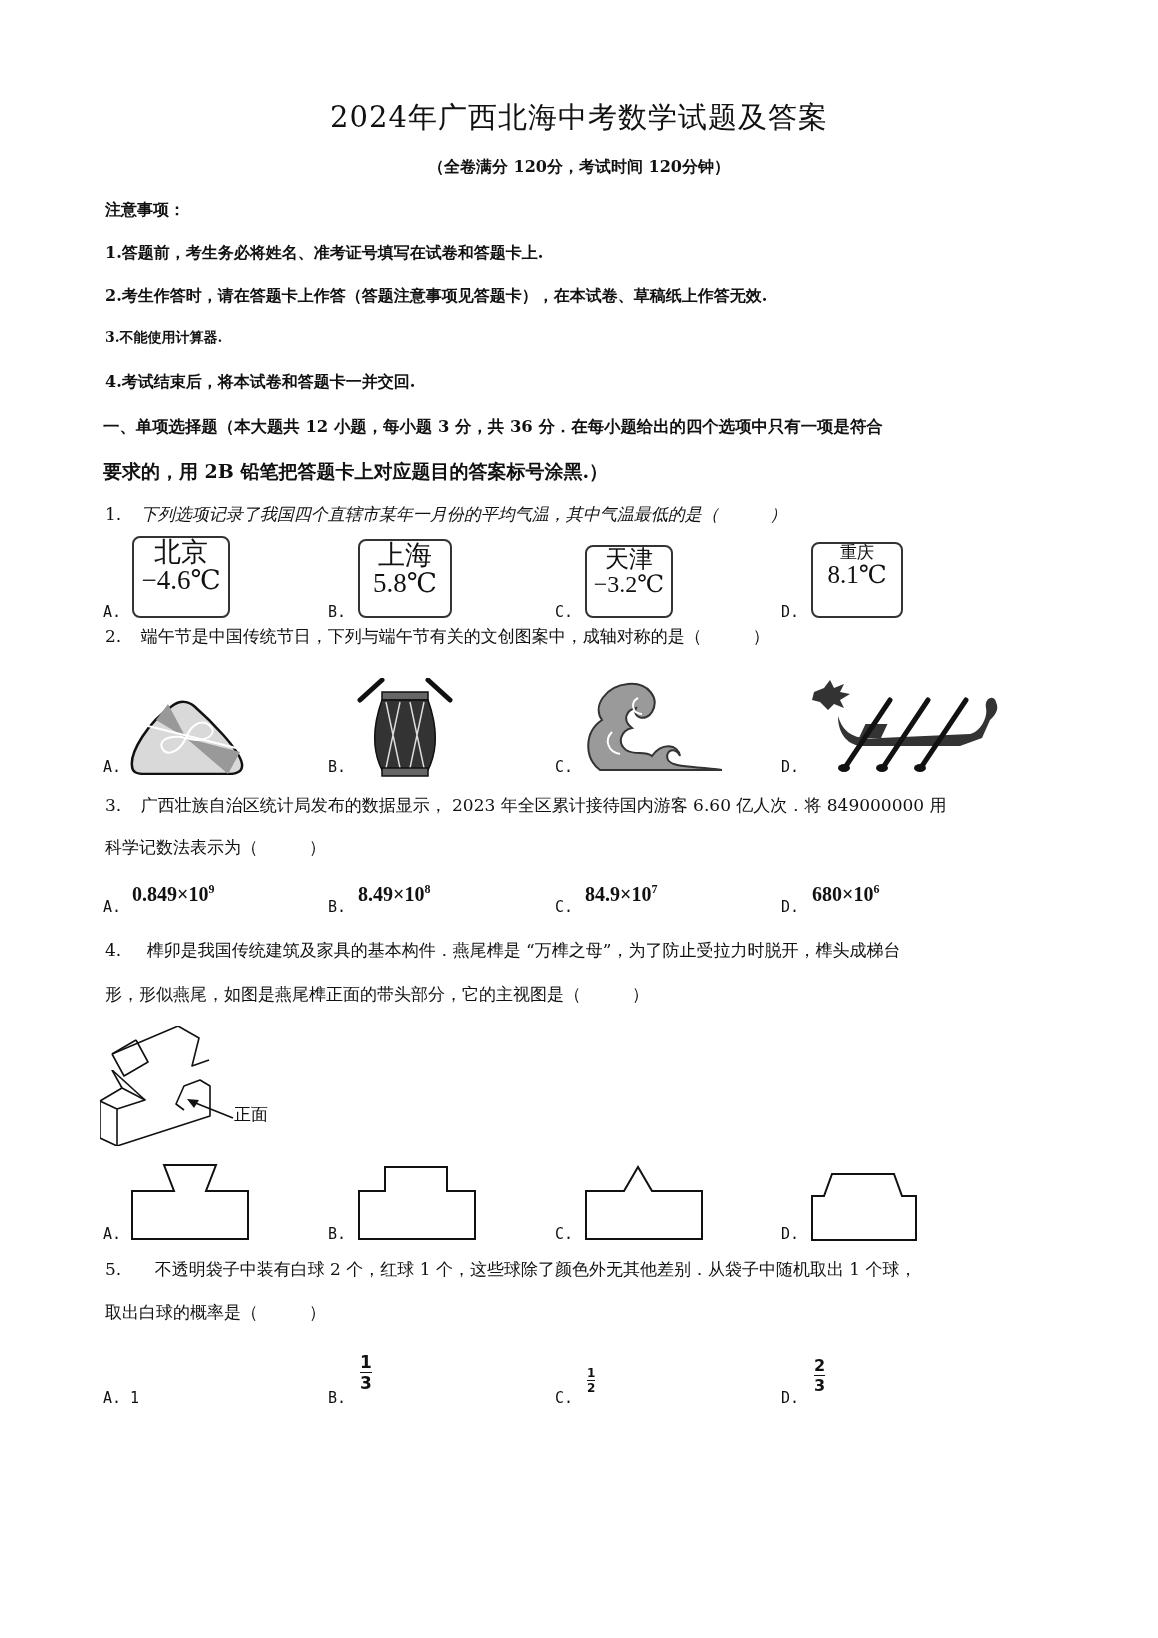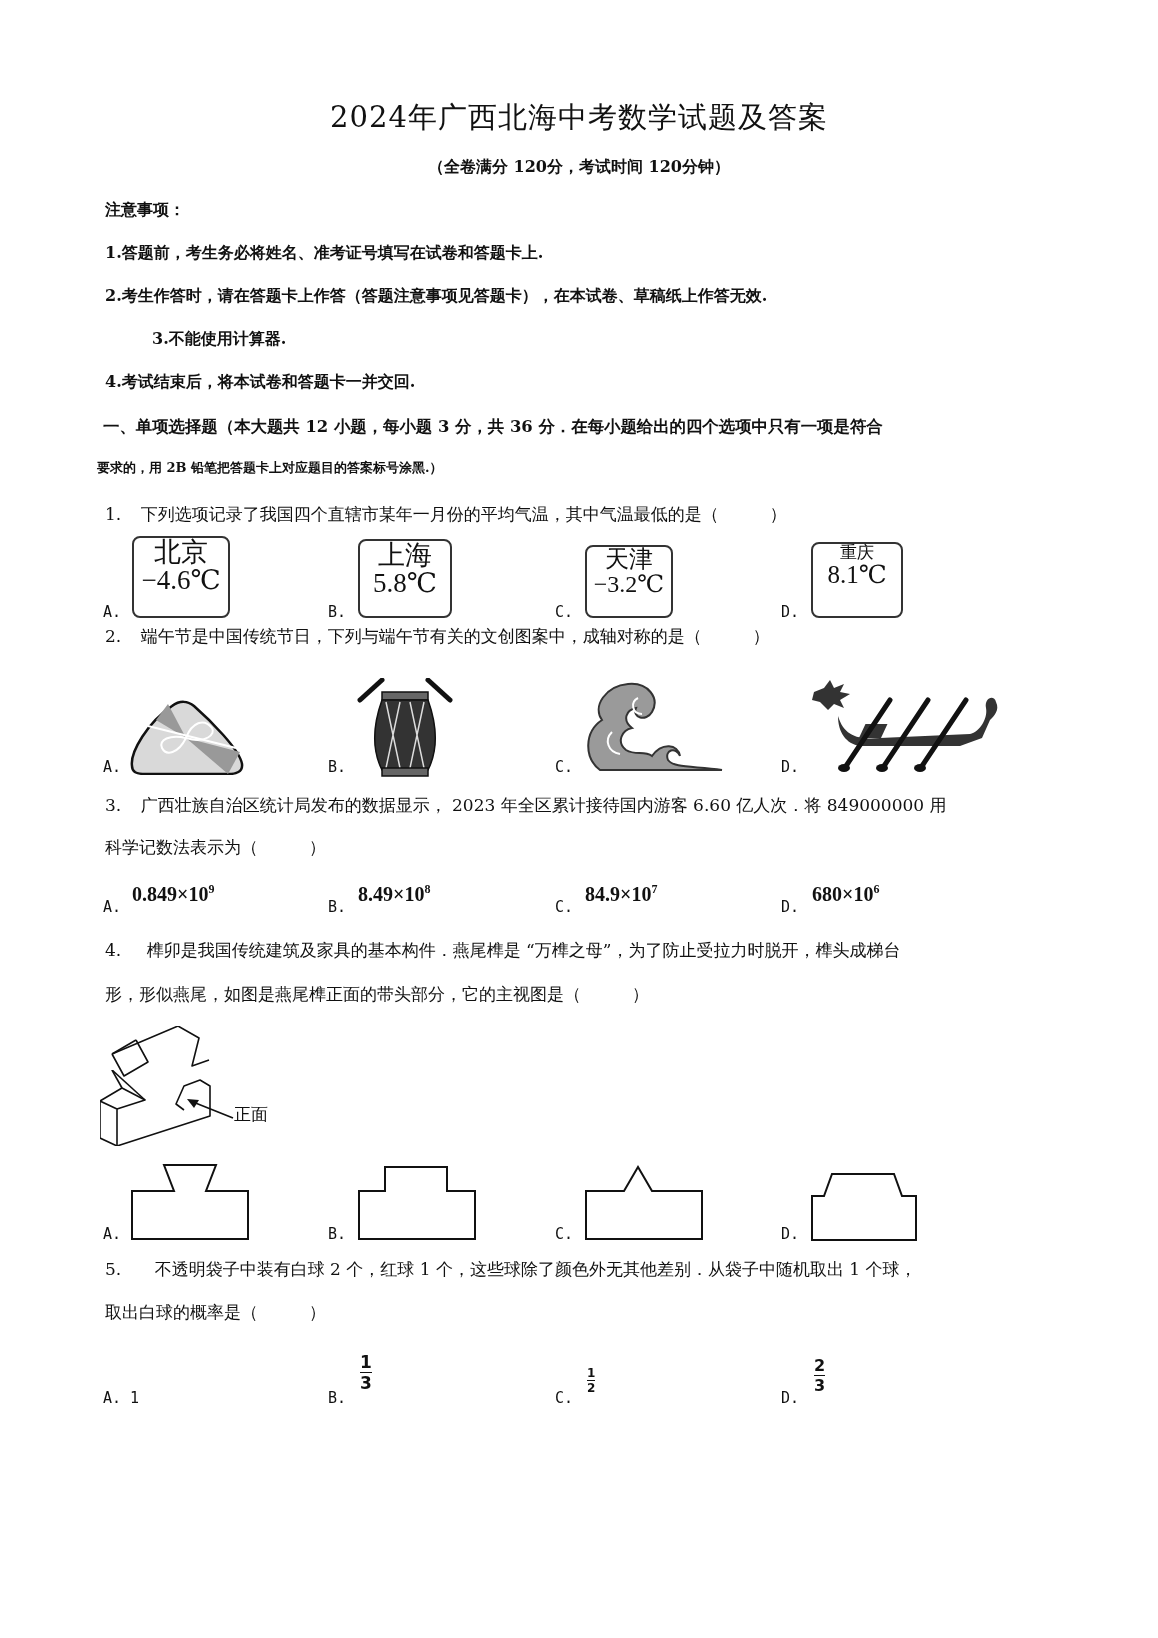--- a/index.html
+++ b/index.html
@@ -24,29 +24,29 @@
 </style>
 </head>
 <body>
 
 <div class="abs title">2024年广西北海中考数学试题及答案</div>
 <div class="abs subtitle">（全卷满分 120分，考试时间 120分钟）</div>
 
 <div class="abs line bold" style="top:200px;font-size:16px;">注意事项：</div>
 <div class="abs line bold" style="top:243px;font-size:16px;">1.答题前，考生务必将姓名、准考证号填写在试卷和答题卡上.</div>
 <div class="abs line bold" style="top:286px;font-size:16px;">2.考生作答时，请在答题卡上作答（答题注意事项见答题卡），在本试卷、草稿纸上作答无效.</div>
-<div class="abs line bold" style="top:329px;font-size:16px;margin-left:47px;">3.不能使用计算器.</div>
+<div class="abs line bold" style="top:329px;font-size:14px;">3.不能使用计算器.</div>
 <div class="abs line bold" style="top:372px;font-size:16px;">4.考试结束后，将本试卷和答题卡一并交回.</div>
 
 <div class="abs line bold" style="top:416px;left:103px;font-size:16.4px;">一、单项选择题（本大题共 12 小题，每小题 3 分，共 36 分．在每小题给出的四个选项中只有一项是符合</div>
-<div class="abs line bold" style="top:459px;left:97px;font-size:13px;">要求的，用 2B 铅笔把答题卡上对应题目的答案标号涂黑.）</div>
+<div class="abs line bold" style="top:459px;left:103px;font-size:19px;">要求的，用 2B 铅笔把答题卡上对应题目的答案标号涂黑.）</div>
 
 <div class="abs line" style="top:503px;">
   <span>1.</span>
-  <span style="margin-left:14px;">下列选项记录了我国四个直辖市某年一月份的平均气温，其中气温最低的是（　　　）</span>
+  <span style="margin-left:14px;font-style:italic;">下列选项记录了我国四个直辖市某年一月份的平均气温，其中气温最低的是（　　　）</span>
 </div>
 
 <div class="abs opt-label" style="left:103px;top:603px;">A.</div>
 <div class="abs tempcard" style="left:132px;top:536px;width:94px;height:78px;">
   <div class="city">北京</div>
   <div class="temp">−4.6℃</div>
 </div>
 
 <div class="abs opt-label" style="left:328px;top:603px;">B.</div>
 <div class="abs tempcard" style="left:358px;top:539px;width:90px;height:75px;">

